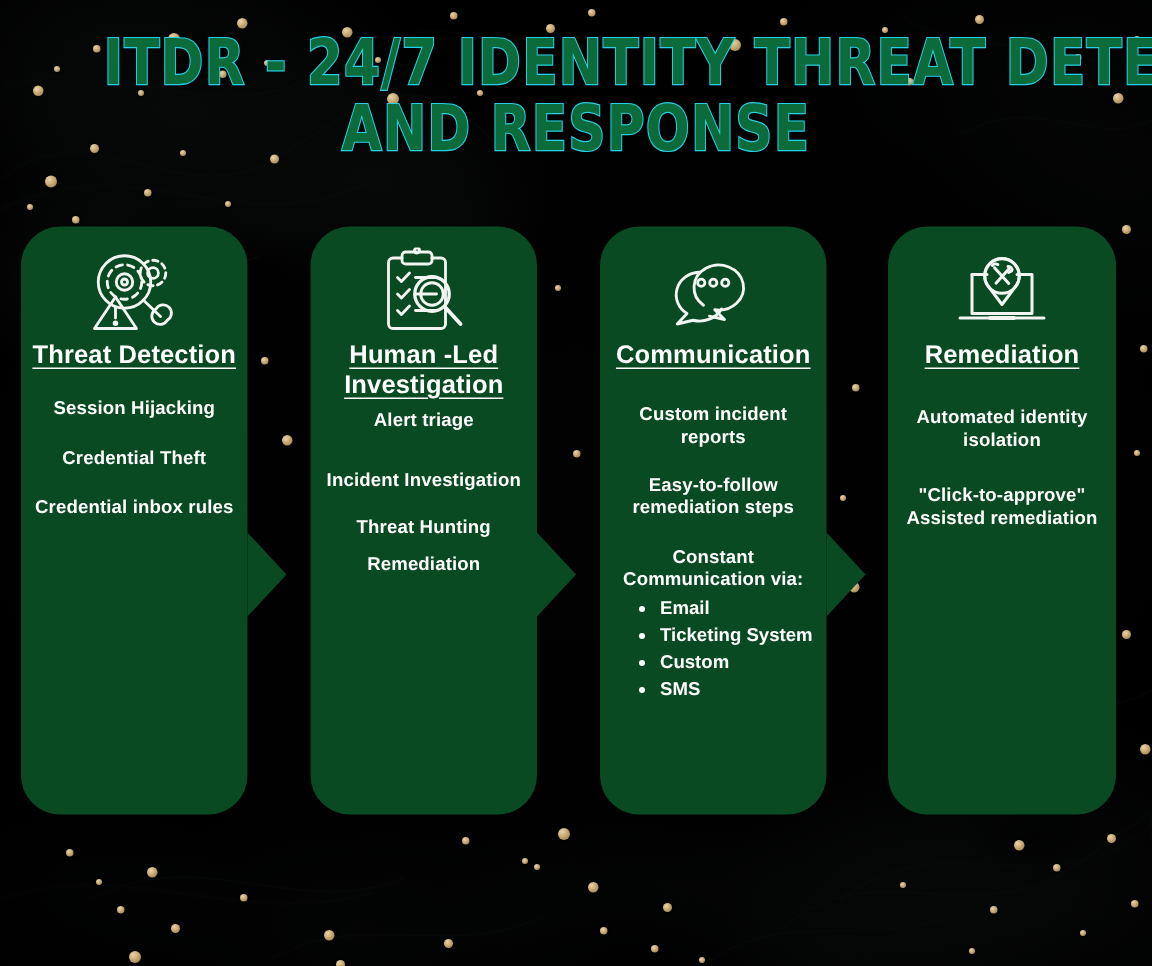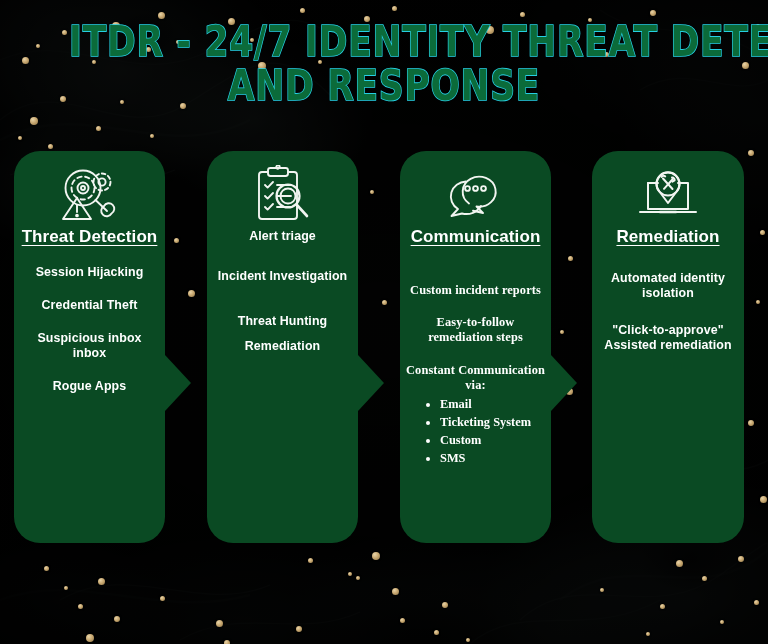--- a/index.html
+++ b/index.html
@@ -232,22 +232,21 @@
         <path d="M45 41 a5.5 5.5 0 1 0 7.5 7.5 a5.5 5.5 0 1 0 -7.5 -7.5"></path>
         <path d="M18 33 L4 54 H32 Z"></path>
         <path d="M18 40 V47"></path>
         <circle cx="18" cy="50.5" r="0.9" fill="#f2f5f1"></circle>
       </g>
     </svg>
     <div class="card-title">Threat Detection</div>
     <div class="card-items">
       <div class="card-item" style="margin-top:14px;">Session Hijacking</div>
       <div class="card-item">Credential Theft</div>
-      <div class="card-item">Suspicious inbox inbox</div>
-      <div class="card-item">Rogue Apps</div>
+      <div class="card-item">Credential inbox rules</div>
     </div>
   </div>
   <div class="arrow" style="left:165px;"></div>
 
   <div class="card" style="left:207px;width:151px;">
     <svg class="card-icon" width="62" height="58" viewBox="0 0 62 58">
       <g fill="none" stroke="#f2f5f1" stroke-width="1.9" stroke-linecap="round" stroke-linejoin="round">
         <path d="M16 7 H10 a3 3 0 0 0 -3 3 V51 a3 3 0 0 0 3 3 H42 a3 3 0 0 0 3 -3 V10 a3 3 0 0 0 -3 -3 H36"></path>
         <rect x="16" y="3" width="20" height="8" rx="2.4"></rect>
         <circle cx="26" cy="2" r="1.7"></circle>
@@ -255,41 +254,42 @@
         <path d="M13 31 l2.6 2.6 L21 28"></path>
         <path d="M13 42 l2.6 2.6 L21 39"></path>
         <path d="M25 20 H39"></path>
         <path d="M25 31 H39"></path>
         <path d="M25 42 H39"></path>
         <circle cx="36" cy="31" r="11.5" stroke-width="2.2"></circle>
         <circle cx="36" cy="31" r="7.5"></circle>
         <path d="M44.5 39.5 L55 51" stroke-width="2.6"></path>
       </g>
     </svg>
+    <div class="card-title">Human -Led Investigation</div>
     <div class="card-items" style="margin-top:6px;">
       <div class="card-item" style="margin-bottom:25px;">Alert triage</div>
-      <div class="card-item" style="margin-bottom:30px;">Incident Investigation</div>
+      <div class="card-item" style="margin-bottom:16px;">Incident Investigation</div>
       <div class="card-item" style="margin-bottom:10px;">Threat Hunting</div>
       <div class="card-item">Remediation</div>
     </div>
   </div>
   <div class="arrow" style="left:358px;"></div>
 
   <div class="card" style="left:400px;width:151px;">
     <svg class="card-icon" width="62" height="58" viewBox="0 0 62 58">
       <g fill="none" stroke="#f2f5f1" stroke-width="1.9" stroke-linecap="round" stroke-linejoin="round">
         <path d="M24 38.5 a16.5 15 0 1 1 7.5 3 l6.5 6.5 l-10 -2.2"></path>
         <path d="M21 16.5 a16 15 0 0 0 -8 27.5 l-6.5 7 l10.5 -2.5 a16.5 15 0 0 0 19 -7.5"></path>
         <circle cx="22.5" cy="23.5" r="2.4"></circle>
         <circle cx="30.5" cy="23.5" r="2.4"></circle>
         <circle cx="38.5" cy="23.5" r="2.4"></circle>
       </g>
     </svg>
     <div class="card-title">Communication</div>
-    <div class="card-items" style="margin-top:36px;font-family:Liberation Serif, serif;">
+    <div class="card-items" style="margin-top:22px;">
       <div class="card-item" style="margin-bottom:17px;">Custom incident reports</div>
       <div class="card-item" style="margin-bottom:18px;">Easy-to-follow remediation steps</div>
       <div class="card-item" style="margin-bottom:2px;">Constant Communication via:</div>
       <ul class="bullets">
         <li>Email</li>
         <li>Ticketing System</li>
         <li>Custom</li>
         <li>SMS</li>
       </ul>
     </div>

